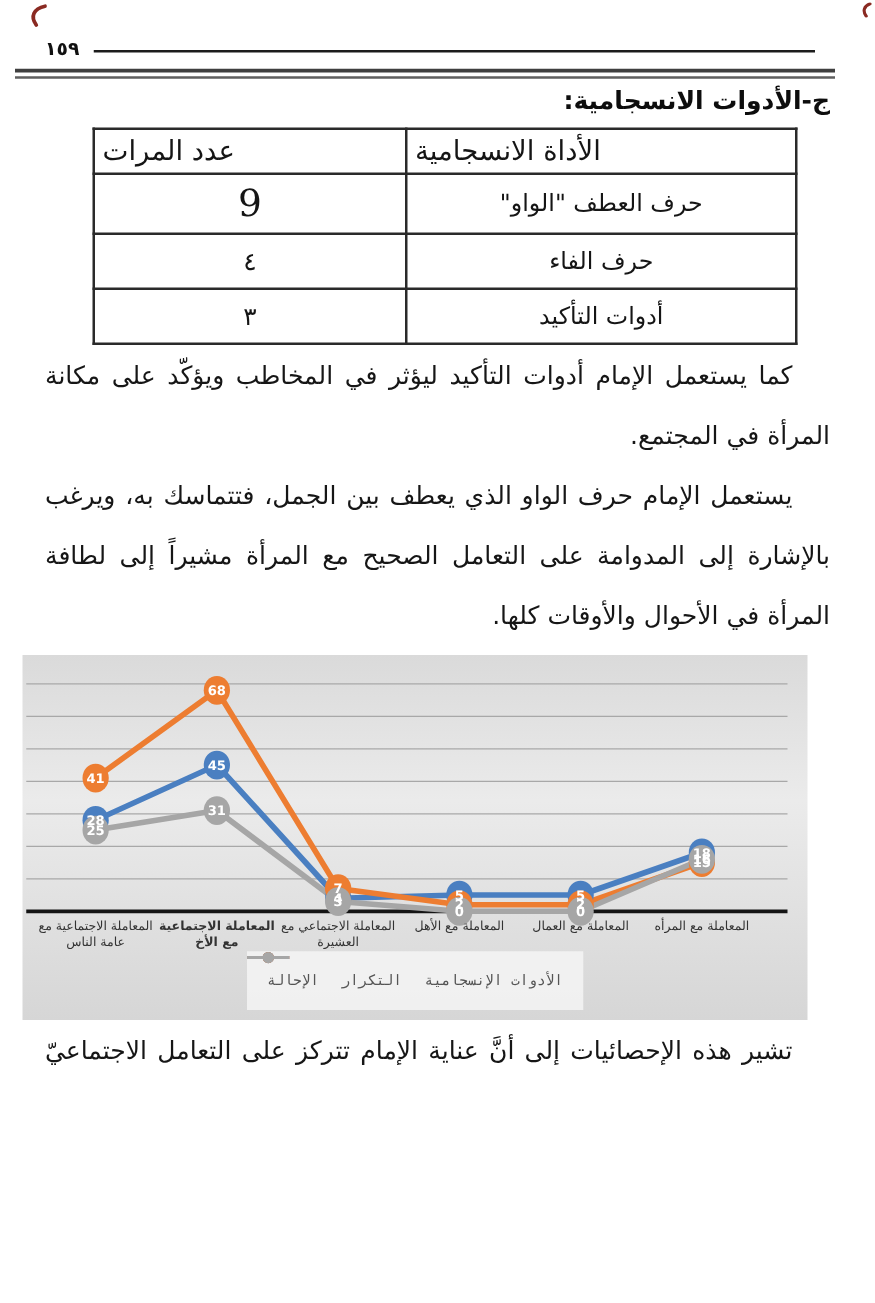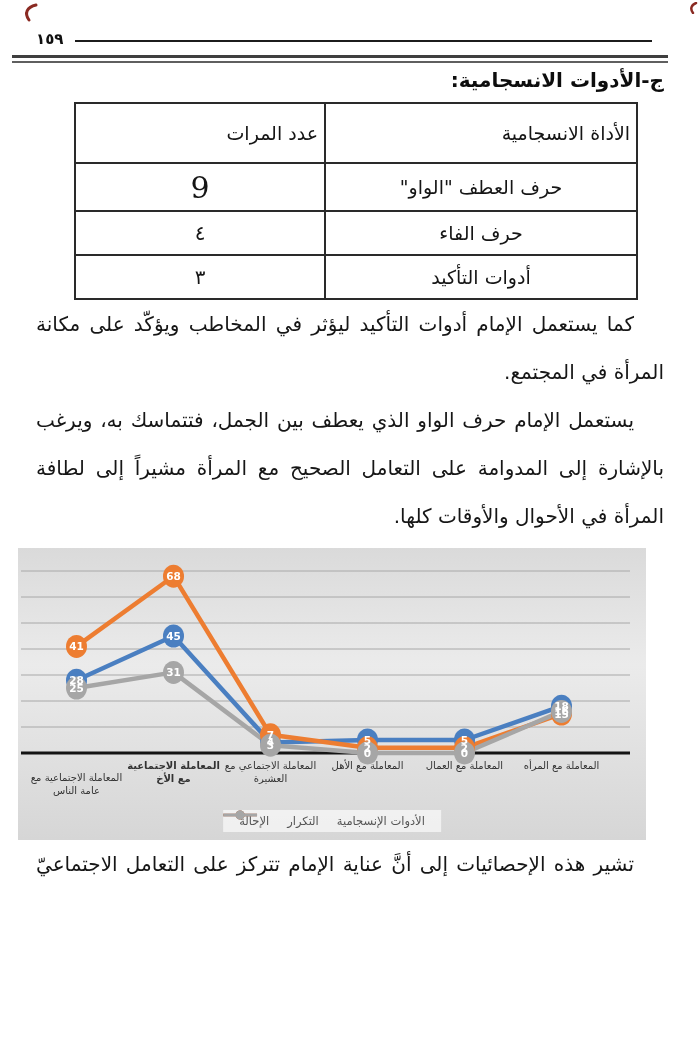--- a/index.html
+++ b/index.html
@@ -41,21 +41,21 @@
   .p2{margin-top:5px;}
   .p3{margin-top:0;}
   .p4{margin-top:16px;text-align-last:justify;}
   
   table.stats{
     border-collapse:collapse;direction:rtl;
     margin:7px 26px 0 40px;width:562px;
     table-layout:fixed;
   }
   table.stats,table.stats th,table.stats td{border:2px solid #2a2a2a;}
-  table.stats th{font-weight:normal;font-size:19px;height:34px;padding:12px 6px;text-align:right;}
+  table.stats th{font-weight:normal;font-size:22px;height:34px;padding:0 6px;text-align:left;}
   table.stats td{text-align:center;padding:0 6px;}
   td.device{font-size:19px;height:42px;}
   tr.row-0 td.device,tr.row-0 td.count{height:46px;}
   td.count{font-size:20px;}
   td.count.latin{font-family:"DejaVu Serif",serif;font-size:30px;font-weight:normal;}
   col.c-device{width:312px;}
   col.c-count{width:250px;}
   
   .chart{
     position:relative;
@@ -65,21 +65,21 @@
   }
   .chart svg{position:absolute;top:0;left:0;}
   .xlabels div{
     position:absolute;width:104px;text-align:center;
     font-size:10px;line-height:13px;color:#333;direction:rtl;
   }
   .legend{
     position:absolute;bottom:8px;left:50%;transform:translateX(-50%);
     display:flex;direction:ltr;align-items:center;gap:18px;
     background:rgba(244,244,244,.85);
-    padding:4px 16px;white-space:nowrap;
+    padding:16px 16px;white-space:nowrap;font-family:Liberation Mono, monospace;
   }
   .legend .entry{display:flex;align-items:center;gap:5px;font-size:11.5px;color:#555;}
   
   .pen-mark{position:absolute;pointer-events:none;}
   .pen-left{top:3px;left:22px;}
   .pen-right{top:2px;right:2px;}
 </style>
 </head>
 <body>
 
@@ -178,21 +178,21 @@
           <text x="446.5" y="203.60000000000002" text-anchor="middle" fill="#ffffff" font-size="10.5" font-weight="bold" font-family="&quot;DejaVu Sans&quot;,sans-serif">2</text>
           <text x="543.5" y="169.8" text-anchor="middle" fill="#ffffff" font-size="10.5" font-weight="bold" font-family="&quot;DejaVu Sans&quot;,sans-serif">15</text>
           <text x="58.5" y="143.8" text-anchor="middle" fill="#ffffff" font-size="10.5" font-weight="bold" font-family="&quot;DejaVu Sans&quot;,sans-serif">25</text>
           <text x="155.5" y="128.2" text-anchor="middle" fill="#ffffff" font-size="10.5" font-weight="bold" font-family="&quot;DejaVu Sans&quot;,sans-serif">31</text>
           <text x="252.5" y="201" text-anchor="middle" fill="#ffffff" font-size="10.5" font-weight="bold" font-family="&quot;DejaVu Sans&quot;,sans-serif">3</text>
           <text x="349.5" y="208.8" text-anchor="middle" fill="#ffffff" font-size="10.5" font-weight="bold" font-family="&quot;DejaVu Sans&quot;,sans-serif">0</text>
           <text x="446.5" y="208.8" text-anchor="middle" fill="#ffffff" font-size="10.5" font-weight="bold" font-family="&quot;DejaVu Sans&quot;,sans-serif">0</text>
           <text x="543.5" y="167.20000000000002" text-anchor="middle" fill="#ffffff" font-size="10.5" font-weight="bold" font-family="&quot;DejaVu Sans&quot;,sans-serif">16</text>
         </svg>
       <div class="xlabels" id="chart-xlabels">
-          <div style="left: 6.5px; top: 211px; margin-top: 12px;">المعاملة الاجتماعية مع عامة الناس</div>
+          <div style="left: 6.5px; top: 211px;">المعاملة الاجتماعية مع عامة الناس</div>
           <div style="left: 103.5px; top: 211px; font-weight: bold;">المعاملة الاجتماعية مع الأخ</div>
           <div style="left: 200.5px; top: 211px;">المعاملة الاجتماعي مع العشيرة</div>
           <div style="left: 297.5px; top: 211px;">المعاملة مع الأهل</div>
           <div style="left: 394.5px; top: 211px;">المعاملة مع العمال</div>
           <div style="left: 491.5px; top: 211px;">المعاملة مع المرأه</div>
         </div>
       <div class="legend" id="chart-legend">
           <span class="entry">
             <svg width="34" height="10">
               <line x1="0" x2="34" y1="5" y2="5" stroke="#4a7fc1" stroke-width="2.5"></line>

